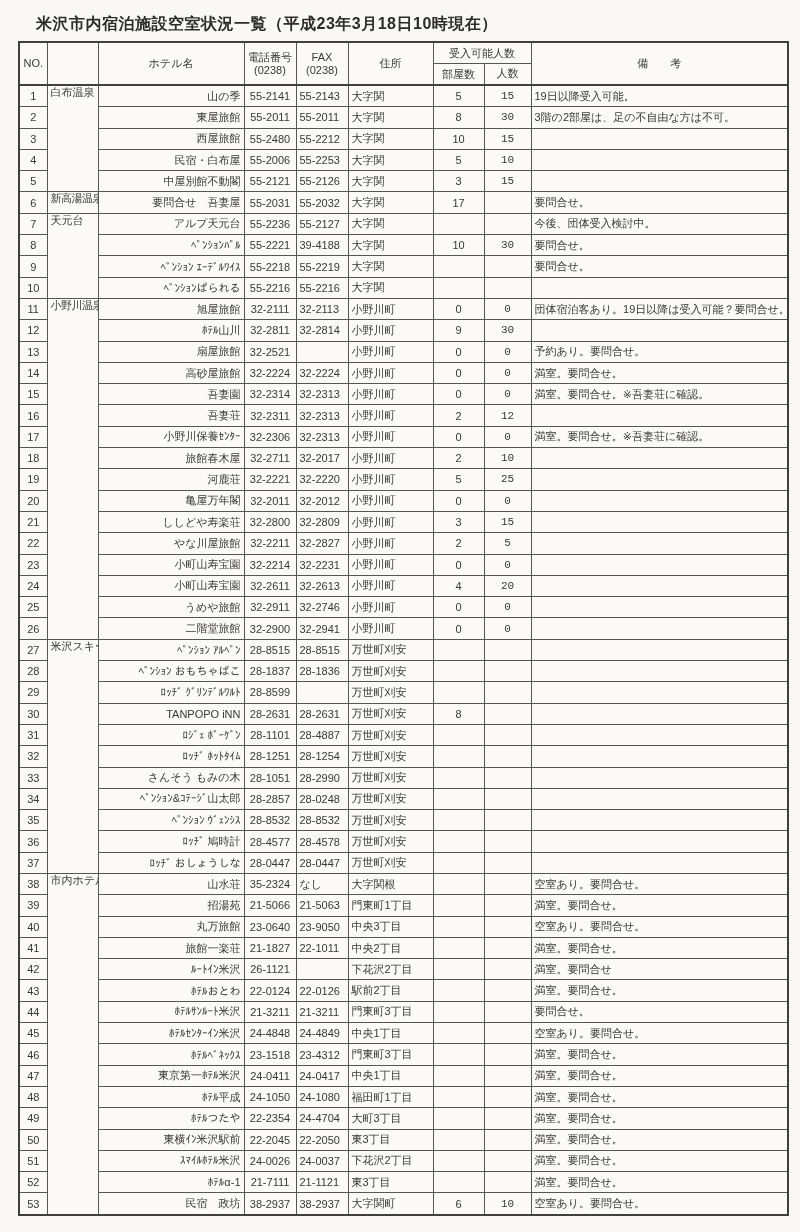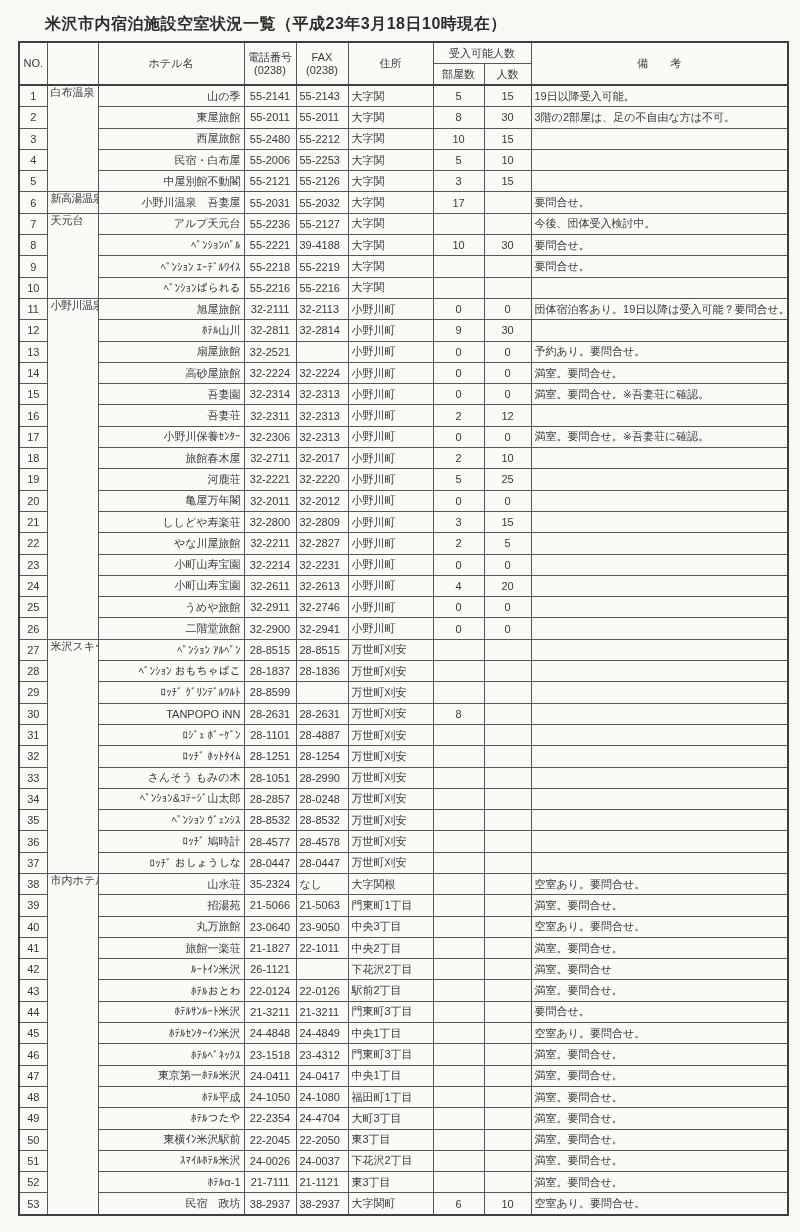--- a/index.html
+++ b/index.html
@@ -9,21 +9,21 @@
   body {
     width: 800px;
     height: 1232px;
     background: #f9f8f5;
     font-family: "Liberation Sans", "DejaVu Sans", sans-serif;
     color: #3a3a3a;
     -webkit-font-smoothing: antialiased;
   }
   .page-title {
     margin: 0;
-    padding: 14px 0 6px 45px;
+    padding: 14px 0 6px 36px;
     font-size: 16px;
     font-weight: bold;
     color: #2c2c2c;
     letter-spacing: 0.5px;
   }
   table.vacancy-table {
     table-layout: fixed;
     border-collapse: collapse;
     width: 769px;
     margin-left: 18px;
@@ -54,21 +54,21 @@
   }
   .c-no      { text-align: center; }
   .c-area    { text-align: left; vertical-align: top; white-space: normal;
                line-height: 1.15; padding: 1px 2px; }
   .area-small{ font-size: 8.5px; letter-spacing: -0.5px; }
   .c-hotel   { text-align: right; }
   .c-phone   { text-align: center; }
   .c-fax     { text-align: left; }
   .c-addr    { text-align: left; }
   .c-rooms   { text-align: center; }
-  .c-people  { text-align: center; }
+  .c-people  { text-align: center; font-family: Liberation Mono, monospace; }
   .c-remarks { text-align: left; }
   tr.group-start td { border-top: 1.5px solid #3f3f3f; }
   .th-cap { border-bottom: 1px solid #565656 !important; margin-top: 16px; }
 </style>
 </head>
 <body>
 
 <h1 class="page-title">米沢市内宿泊施設空室状況一覧（平成23年3月18日10時現在）</h1>
 
 <table class="vacancy-table">
@@ -147,21 +147,21 @@
         <td class="c-phone">55-2121</td>
         <td class="c-fax">55-2126</td>
         <td class="c-addr">大字関</td>
         <td class="c-rooms">3</td>
         <td class="c-people">15</td>
         <td class="c-remarks"></td>
       </tr>
       <tr class="group-start">
         <td class="c-no">6</td>
         <td class="c-area area-small" rowspan="1">新高湯温泉</td>
-        <td class="c-hotel">小野川温泉　吾妻屋</td>
+        <td class="c-hotel">要問合せ　吾妻屋</td>
         <td class="c-phone">55-2031</td>
         <td class="c-fax">55-2032</td>
         <td class="c-addr">大字関</td>
         <td class="c-rooms">17</td>
         <td class="c-people"></td>
         <td class="c-remarks">要問合せ。</td>
       </tr>
       <tr class="group-start">
         <td class="c-no">7</td>
         <td class="c-area" rowspan="4">天元台</td>

